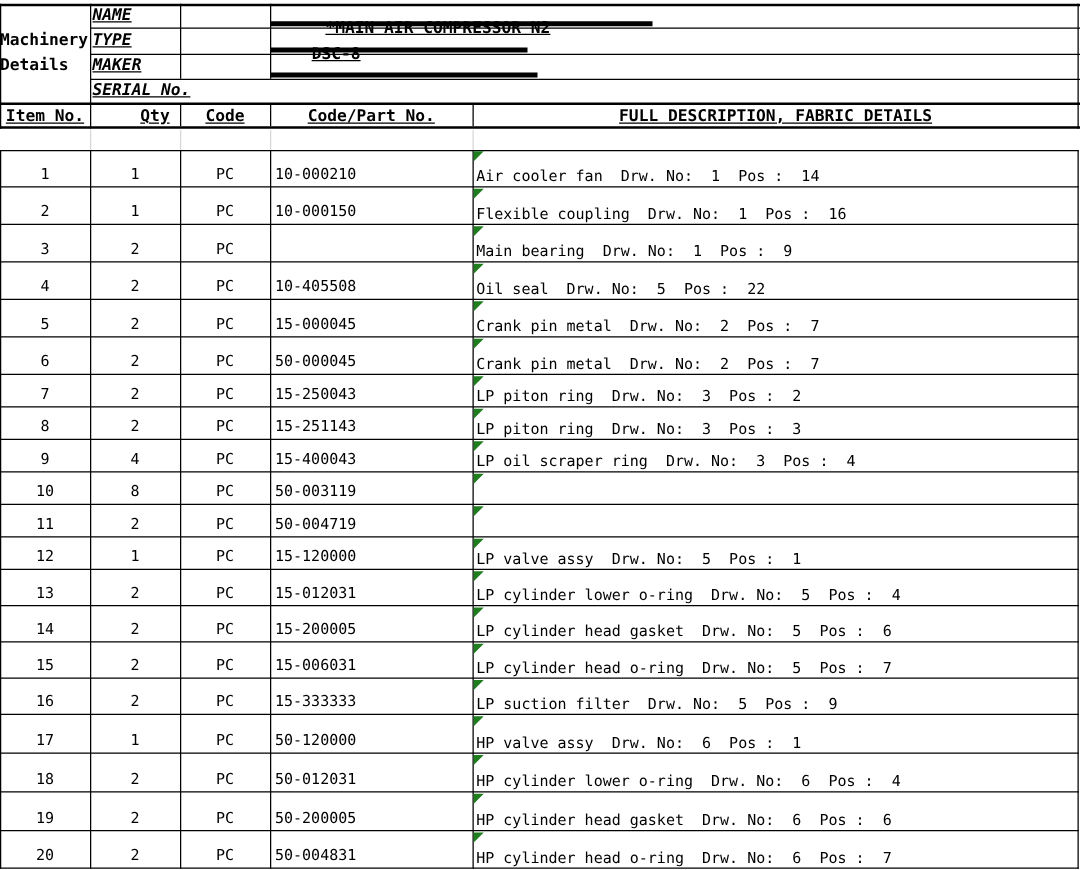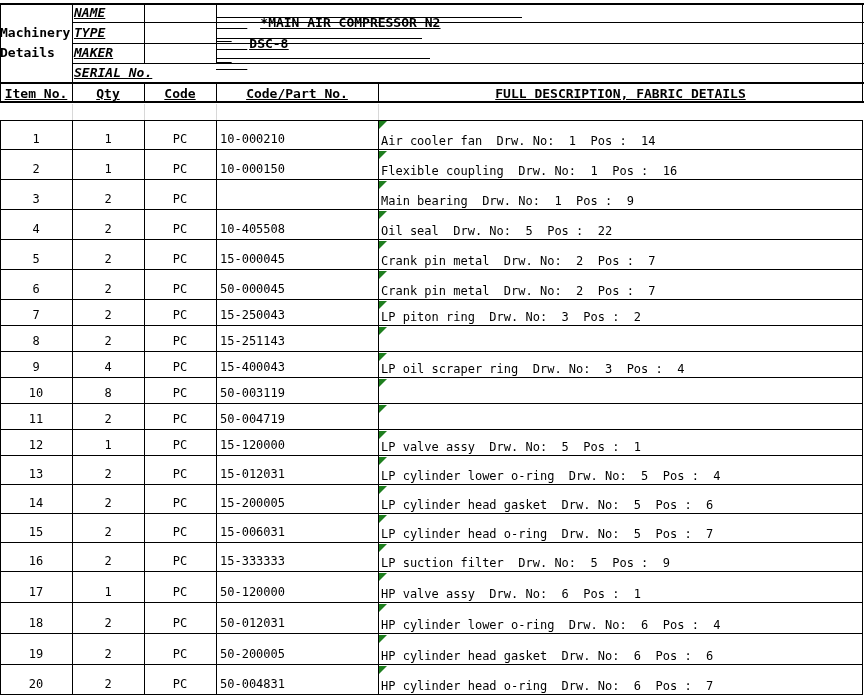--- a/index.html
+++ b/index.html
@@ -5,21 +5,21 @@
   html,body{margin:0;padding:0;background:#fff;}
   .sheet{position:relative;width:864px;height:696px;background:#ffffff;
          font-family:"DejaVu Sans Mono","Liberation Mono",monospace;color:#000;overflow:hidden;}
   .line{position:absolute;background:#000;}
   .gridline{position:absolute;background:#d8d8d8;width:1px;}
   
   .mach{position:absolute;left:0;top:4px;width:72px;height:78px;display:flex;flex-direction:column;
         justify-content:center;align-items:flex-start;font-weight:bold;font-size:13px;line-height:20px;white-space:pre;}
   .flabel{position:absolute;left:72px;width:144px;font-weight:bold;font-size:13px;line-height:14px;
           padding-left:2px;white-space:pre;text-decoration:underline;font-style:italic;}
-  .fvalue{position:absolute;border-bottom:1px solid #000000;font-weight:bold;font-size:13px;line-height:13px;white-space:pre;text-decoration:underline;}
+  .fvalue{position:absolute;border-bottom:4px solid #000000;font-weight:bold;font-size:13px;line-height:13px;white-space:pre;}
   .fvalue span{text-decoration:underline;}
   .fvalue-plain{position:absolute;font-weight:bold;font-size:13px;line-height:13px;white-space:pre;}
   
   .colhead{position:absolute;top:84px;height:17px;display:flex;align-items:flex-end;justify-content:center;
            font-weight:bold;font-size:13px;line-height:14px;text-decoration:underline;white-space:pre;}
   
   .row{position:absolute;left:0;width:863px;border-bottom:1px solid #000;box-sizing:border-box;}
   .cell{position:absolute;top:0;bottom:0;display:flex;align-items:flex-end;font-size:12px;line-height:13px;white-space:pre;}
   .c-item{left:0;width:72px;justify-content:center;padding-bottom:3px;}
   .c-qty{left:72px;width:72px;justify-content:center;padding-bottom:3px;}
@@ -66,21 +66,21 @@
     <span style="padding-left:2px;">DSC-8</span>
   </div>
   <div class="fvalue" style="left:216px;top:44px;width:214px;height:14px;">
     <span style="padding-left:2px;"></span>
   </div>
   <div class="fvalue-plain" style="left:216px;top:65px;width:214px;height:13px;">
     <span></span>
   </div>
 
   <div class="colhead" style="left:0;width:72px;">Item No.</div>
-  <div class="colhead" style="left:72px;width:72px;">Qty</div>
+  <div class="colhead" style="left:88px;width:72px;">Qty</div>
   <div class="colhead" style="left:144px;width:72px;">Code</div>
   <div class="colhead" style="left:216px;width:162px;">Code/Part No.</div>
   <div class="colhead" style="left:378px;width:485px;">FULL DESCRIPTION, FABRIC DETAILS</div>
 
   <div class="gridline" style="left:72px;top:104px;height:16px;"></div>
   <div class="gridline" style="left:144px;top:104px;height:16px;"></div>
   <div class="gridline" style="left:216px;top:104px;height:16px;"></div>
   <div class="gridline" style="left:378px;top:104px;height:16px;"></div>
 
   <div class="line" style="left:0;top:120px;width:863px;height:1px;"></div>
@@ -144,20 +144,21 @@
     <div class="cell c-unit">PC</div>
     <div class="cell c-code">15-250043</div>
     <div class="cell c-desc">LP piton ring  Drw. No:  3  Pos :  2</div>
     <div class="tri"></div>
   </div>
   <div class="row" style="top:326px;height:26px;">
     <div class="cell c-item">8</div>
     <div class="cell c-qty">2</div>
     <div class="cell c-unit">PC</div>
     <div class="cell c-code">15-251143</div>
+    <div class="cell c-desc">LP piton ring  Drw. No:  3  Pos :  3</div>
     <div class="tri"></div>
   </div>
   <div class="row" style="top:352px;height:26px;">
     <div class="cell c-item">9</div>
     <div class="cell c-qty">4</div>
     <div class="cell c-unit">PC</div>
     <div class="cell c-code">15-400043</div>
     <div class="cell c-desc">LP oil scraper ring  Drw. No:  3  Pos :  4</div>
     <div class="tri"></div>
   </div>

